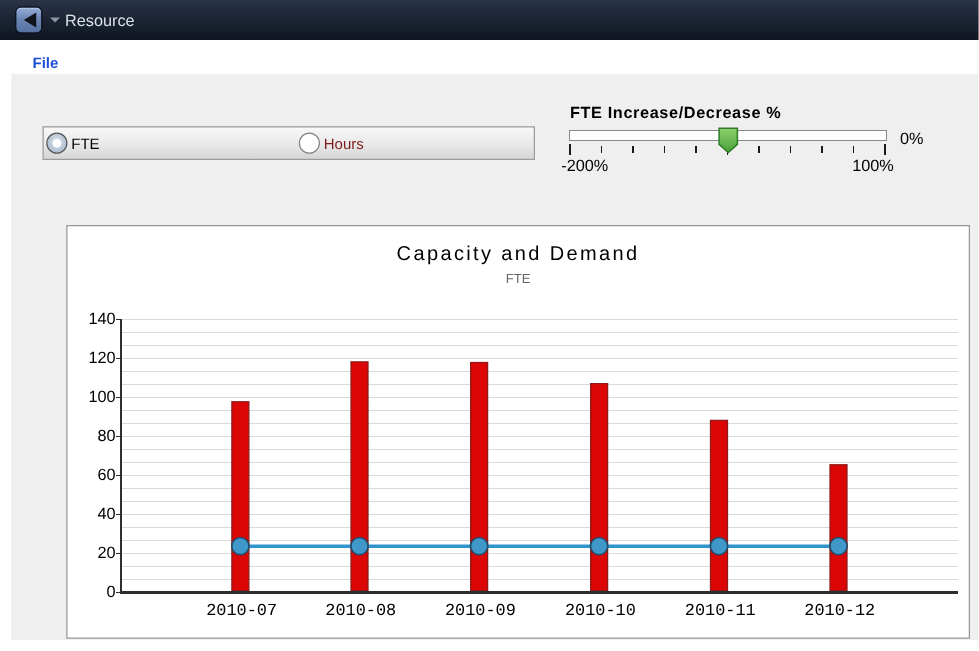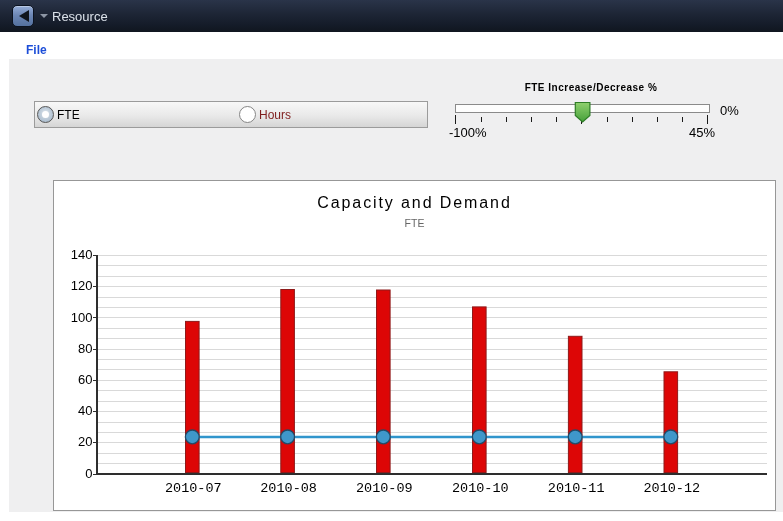--- a/index.html
+++ b/index.html
@@ -24,21 +24,21 @@
 
   <div class="abs" style="left:34px;top:101px;width:394px;height:27px;border:1px solid #9b9b9b;background:linear-gradient(#f8f8f8,#e9e9e9 55%,#d5d5d5);"></div>
 
   <div class="abs" style="left:37px;top:106px;width:17px;height:17px;border-radius:50%;background:radial-gradient(circle at 50% 42%, #e3eaf1 0%, #bfcdda 45%, #9fb2c6 100%);border:1px solid #565656;"></div>
   <div class="abs" style="left:42px;top:111px;width:7px;height:7px;border-radius:50%;background:#ffffff;"></div>
   <div class="abs" style="left:57px;top:108px;font-size:12px;color:#000;">FTE</div>
 
   <div class="abs" style="left:239px;top:106px;width:17px;height:17px;border-radius:50%;background:#ffffff;border:1px solid #858585;"></div>
   <div class="abs" style="left:259px;top:108px;font-size:12px;color:#7f1d1d;">Hours</div>
 
-  <div class="abs" style="left:456px;top:82px;width:270px;text-align:center;font-size:10px;font-weight:bold;letter-spacing:0.5px;color:#000;">FTE Increase/Decrease&nbsp;%</div>
+  <div class="abs" style="left:456px;top:82px;width:270px;font-size:13px;font-weight:bold;letter-spacing:0.5px;color:#000;">FTE Increase/Decrease&nbsp;%</div>
   <svg class="abs" style="left:440px;top:95px;" width="320" height="50" viewBox="0 0 320 50">
     <rect x="15.5" y="9.5" width="253.5" height="8" fill="#fdfdfd" stroke="#8a8a8a" stroke-width="1" shape-rendering="crispEdges"></rect>
     <g stroke="#1a1a1a" stroke-width="1" shape-rendering="crispEdges">
       <line x1="15.9" y1="20" x2="15.9" y2="29"></line>
       <line x1="41.1" y1="21.5" x2="41.1" y2="27"></line>
       <line x1="66.3" y1="21.5" x2="66.3" y2="27"></line>
       <line x1="91.5" y1="21.5" x2="91.5" y2="27"></line>
       <line x1="116.7" y1="21.5" x2="116.7" y2="27"></line>
       <line x1="141.9" y1="20" x2="141.9" y2="29"></line>
       <line x1="167.1" y1="21.5" x2="167.1" y2="27"></line>
@@ -49,22 +49,22 @@
     </g>
     <defs>
       <linearGradient id="thumbg" x1="0" y1="0" x2="0" y2="1">
         <stop offset="0" stop-color="#8fd06e"></stop>
         <stop offset="1" stop-color="#46a03a"></stop>
       </linearGradient>
     </defs>
     <path d="M 135.3 7.5 L 149.9 7.5 L 149.9 20.5 L 142.6 27 L 135.3 20.5 Z" fill="url(#thumbg)" stroke="#2e7d26" stroke-width="1.2"></path>
   </svg>
   <div class="abs" style="left:720px;top:103px;font-size:13px;color:#000;">0%</div>
-  <div class="abs" style="left:449px;top:125px;font-size:13px;color:#000;">-100%</div>
-  <div class="abs" style="left:601px;top:125px;width:114px;text-align:right;font-size:13px;color:#000;">45%</div>
+  <div class="abs" style="left:449px;top:125px;font-size:13px;color:#000;">-200%</div>
+  <div class="abs" style="left:601px;top:125px;width:114px;text-align:right;font-size:13px;color:#000;">100%</div>
 
   <div class="abs" style="left:53px;top:180px;width:723px;height:331px;background:#ffffff;border:1px solid #979797;"></div>
   <svg class="abs" style="left:53px;top:180px;" width="723" height="331" viewBox="0 0 723 331">
     <text x="361.5" y="28" text-anchor="middle" font-size="16" letter-spacing="1.9" fill="#000" font-family="Liberation Sans">Capacity and Demand</text>
     <text x="361.5" y="46.5" text-anchor="middle" font-size="10.5" fill="#666" font-family="Liberation Sans">FTE</text>
     <g stroke="#d9d9d9" stroke-width="1" shape-rendering="crispEdges">
     <line x1="43.7" y1="75.4" x2="713.5" y2="75.4"></line>
     <line x1="43.7" y1="85.8" x2="713.5" y2="85.8"></line>
     <line x1="43.7" y1="96.2" x2="713.5" y2="96.2"></line>
     <line x1="43.7" y1="106.6" x2="713.5" y2="106.6"></line>

